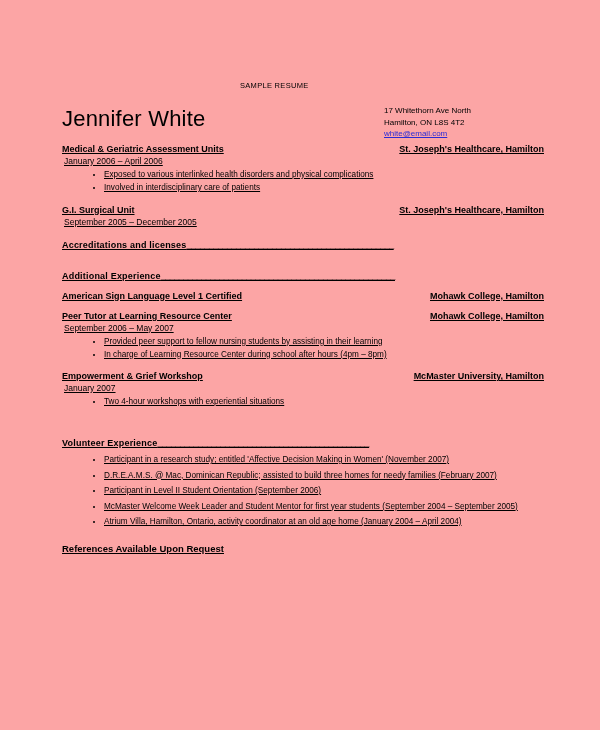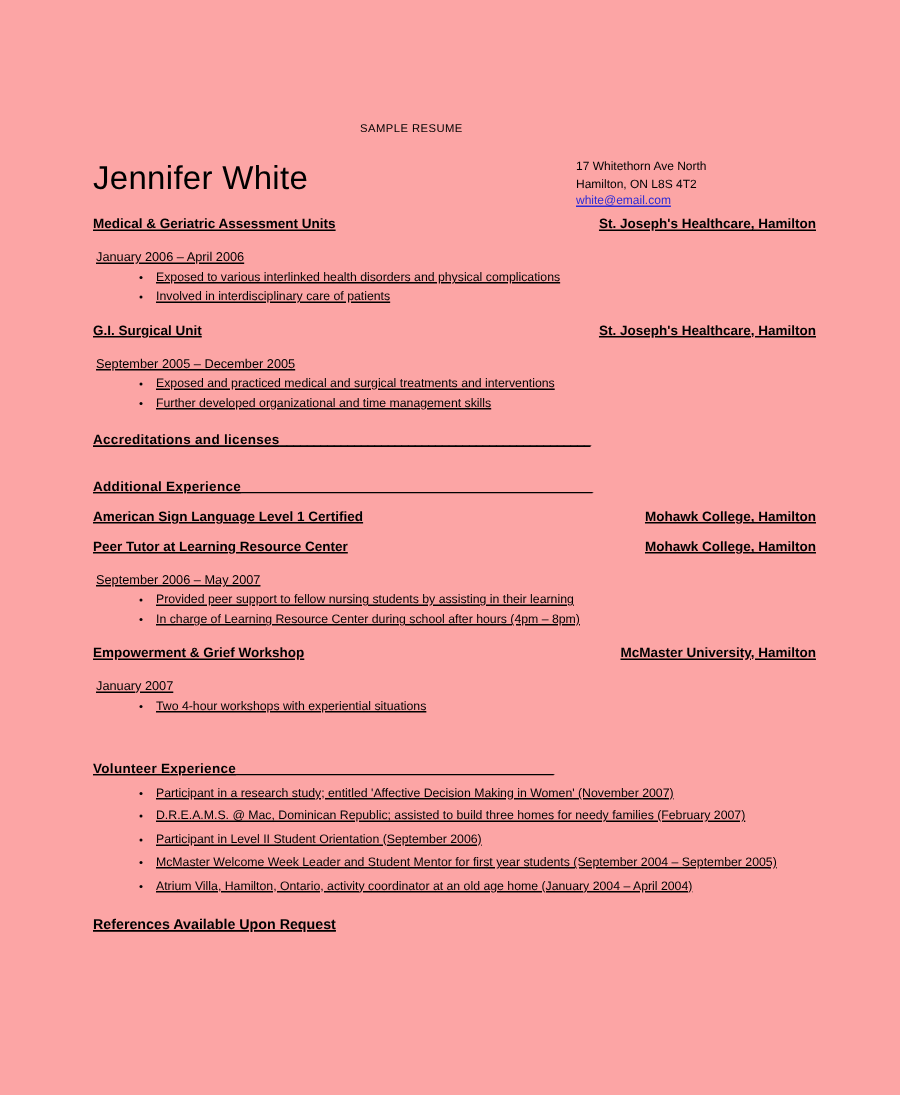--- a/index.html
+++ b/index.html
@@ -61,21 +61,21 @@
     align-items: flex-end;
     font-size: 9px;
     font-weight: bold;
     margin-top: 10px;
   }
   .job-row .right {
     text-align: right;
   }
   .dates {
     font-size: 8.5px;
-    margin-top: 12px;
+    margin-top: 2px;
     margin-left: 2px;
   }
   ul.bullets {
     margin: 3px 0 0 0;
     padding-left: 42px;
     list-style-type: disc;
   }
   ul.bullets li {
     font-size: 8.2px;
     line-height: 12.5px;
@@ -138,24 +138,20 @@
   <ul class="bullets">
     <li>Exposed to various interlinked health disorders and physical complications</li>
     <li>Involved in interdisciplinary care of patients</li>
   </ul>
 
   <div class="job-row">
     <span>G.I. Surgical Unit</span>
     <span class="right">St. Joseph's Healthcare, Hamilton</span>
   </div>
   <div class="dates">September 2005 – December 2005</div>
-  <ul class="bullets">
-    <li>Exposed and practiced medical and surgical treatments and interventions</li>
-    <li>Further developed organizational and time management skills</li>
-  </ul>
 
   <div class="section-head">
     <span class="underline-head">Accreditations and licenses</span><span class="rule">______________________________________________</span>
   </div>
 
   <div class="spacer-8"></div>
 
   <div class="section-head">
     <span class="underline-head">Additional Experience</span><span class="rule">____________________________________________________</span>
   </div>

